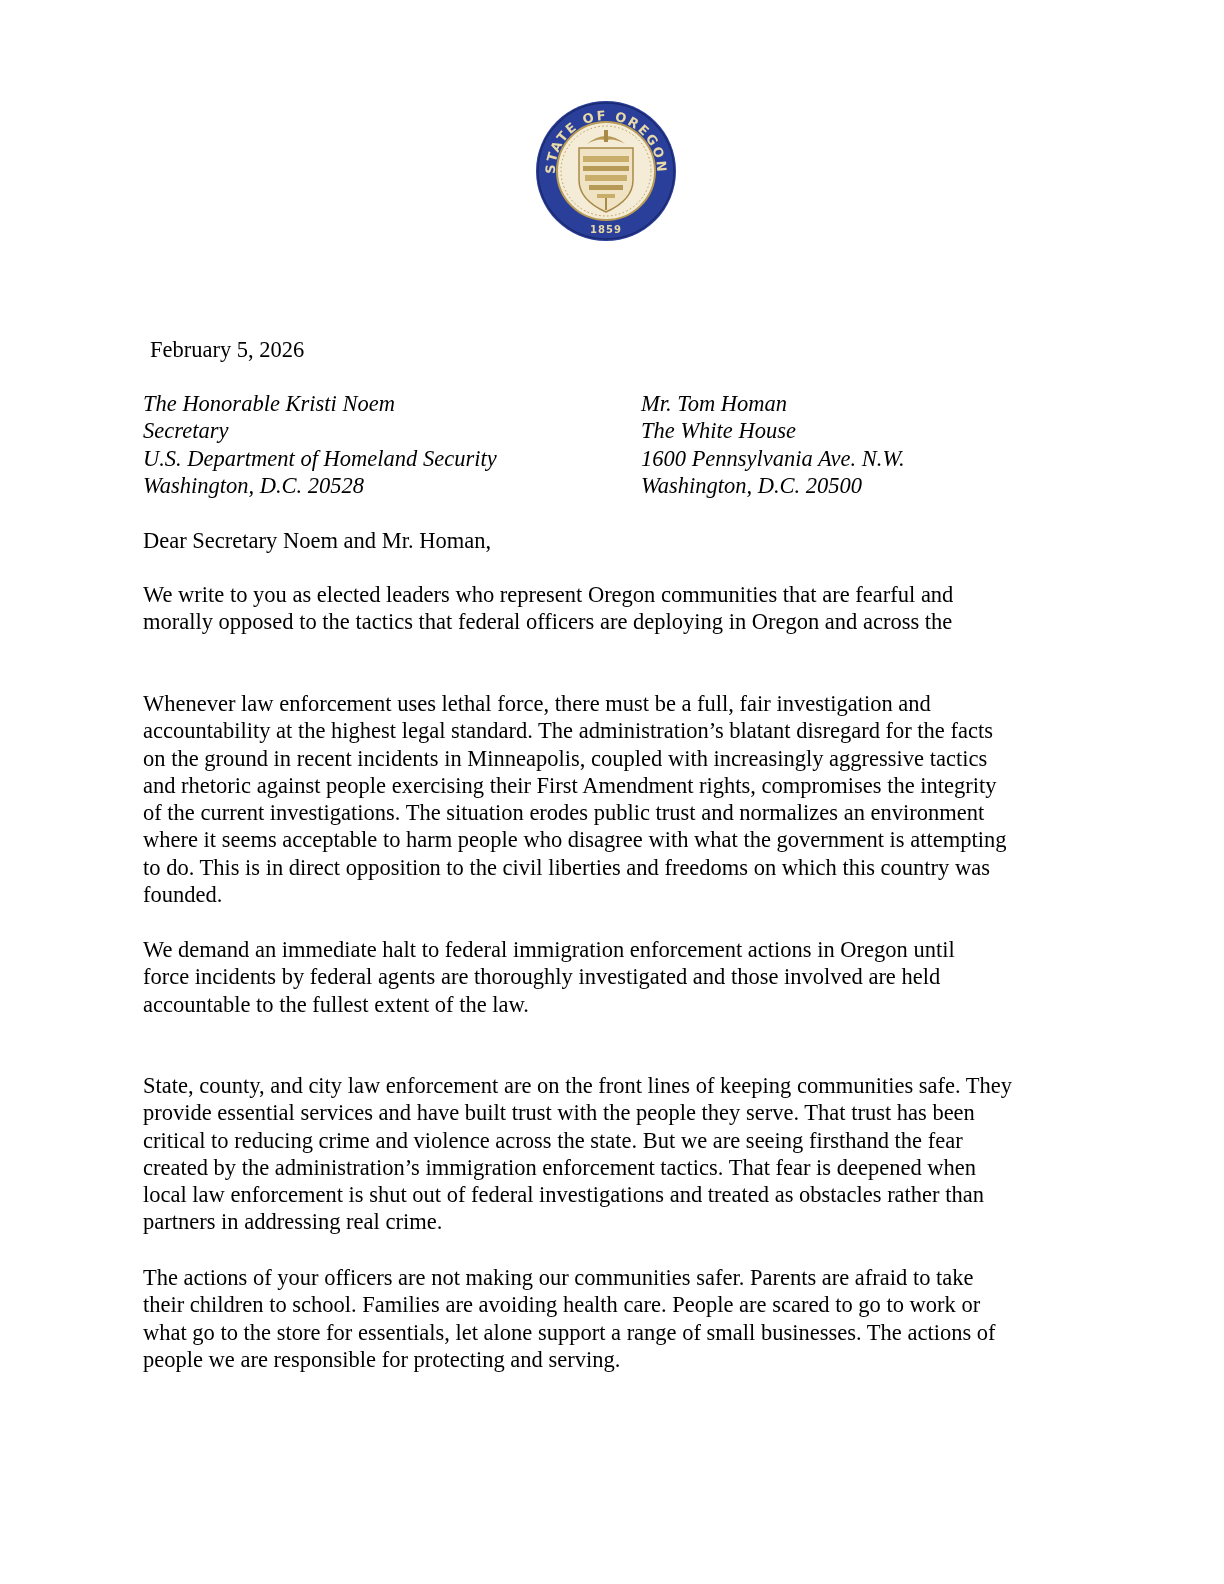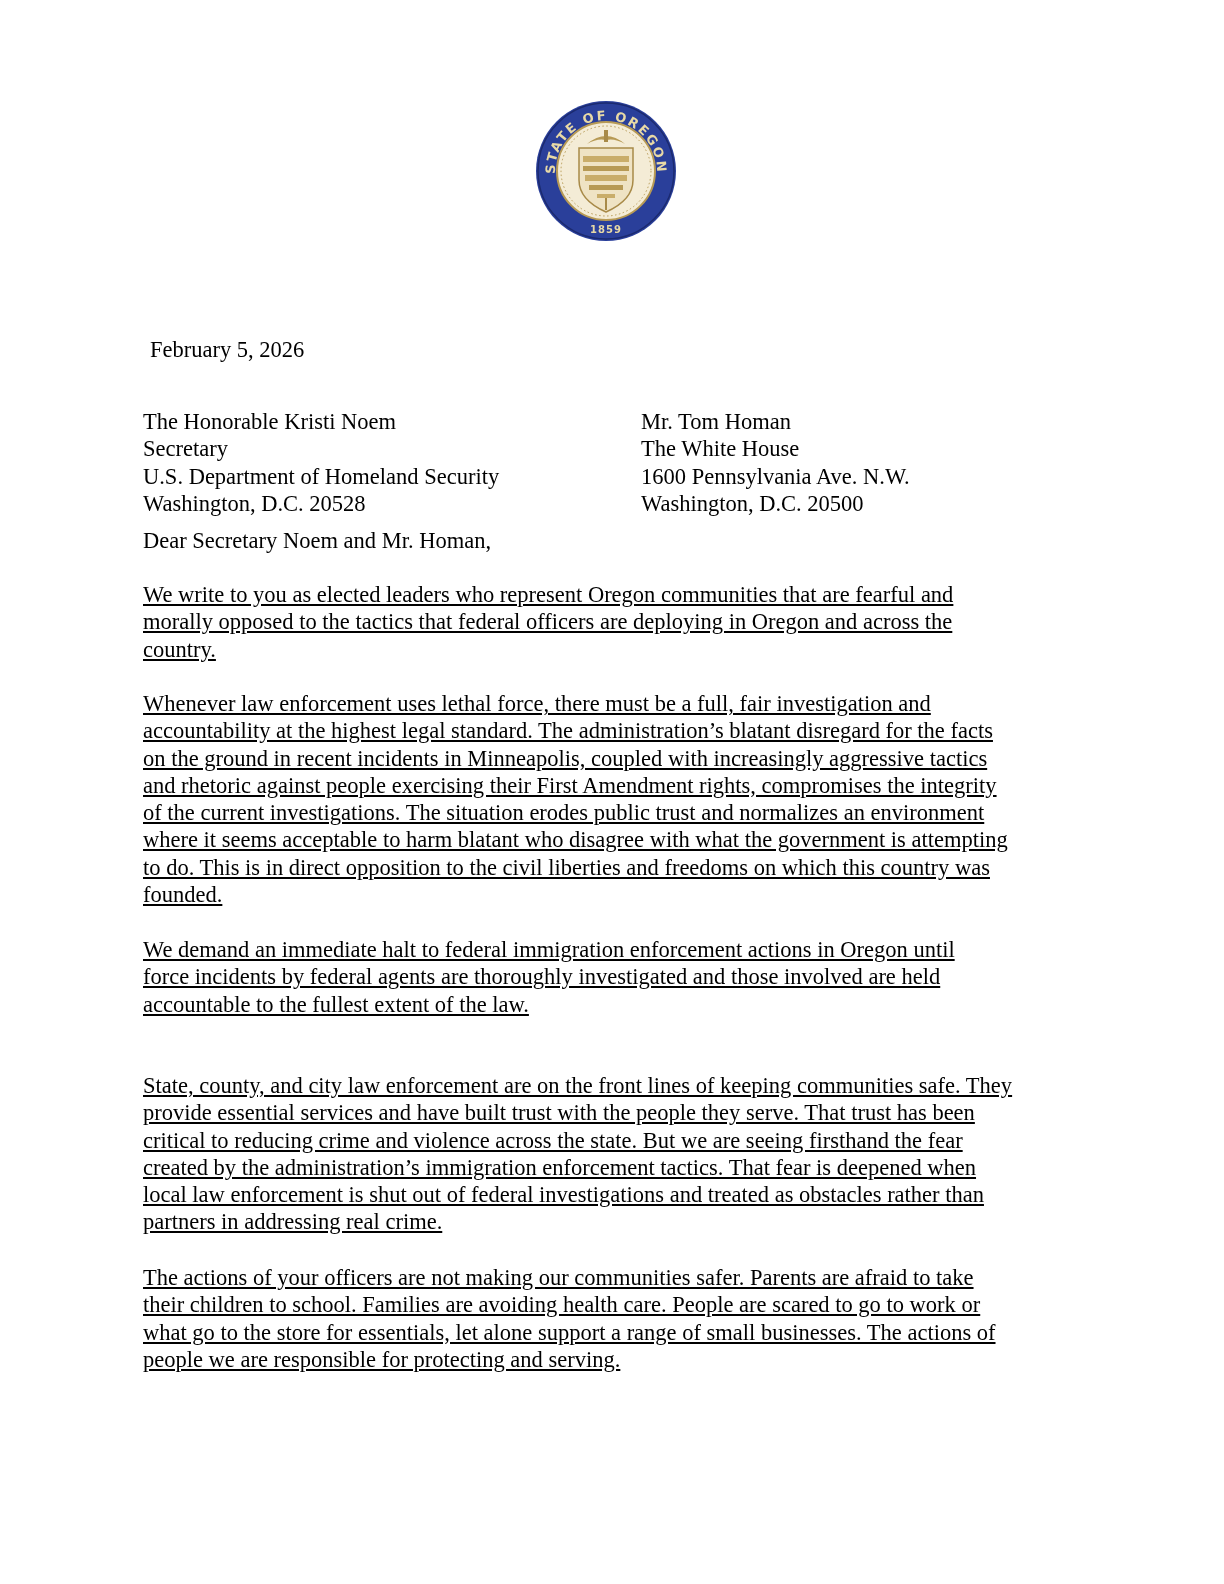--- a/index.html
+++ b/index.html
@@ -3,27 +3,27 @@
   <meta charset="utf-8">
   <style>
     html, body { margin: 0; padding: 0; background: #ffffff; }
     body { width: 1224px; height: 1584px; position: relative; overflow: hidden; }
     .page {
       position: absolute; left: 0; top: 0; width: 1224px; height: 1584px;
       font-family: "Liberation Serif", serif; color: #000; font-size: 22.5px; line-height: 27.3px;
     }
     .seal { position: absolute; left: 535px; top: 100px; width: 142px; height: 142px; }
     .date { position: absolute; left: 150px; top: 336px; }
-    .addr { position: absolute; top: 408px; }
+    .addr { position: absolute; top: 390px; font-style: italic; }
     .addr.left { left: 143px; }
     .addr.right { left: 641px; }
     .addr div { white-space: nowrap; }
     .salutation { position: absolute; left: 143px; top: 527px; text-align: right; }
     .para { position: absolute; left: 143px; width: 940px; margin: 0; }
-    .para .ln { display: block; white-space: nowrap; text-decoration: underline; }
+    .para .ln { display: block; white-space: nowrap; }
   </style>
 </head>
 <body>
 
 <div class="page">
 
   <svg class="seal" viewBox="0 0 142 142">
     <defs>
       <path id="sealArcTop" d="M 20 71 A 51 51 0 0 1 122 71"></path>
       <path id="sealArcBottom" d="M 52 124 A 55 55 0 0 0 90 124"></path>
@@ -64,30 +64,29 @@
     <div>The White House</div>
     <div>1600 Pennsylvania Ave. N.W.</div>
     <div>Washington, D.C. 20500</div>
   </div>
 
   <div class="salutation">Dear Secretary Noem and Mr. Homan,</div>
 
   <p class="para" style="top:581px">
     <span class="ln">We write to you as elected leaders who represent Oregon communities that are fearful and</span>
     <span class="ln">morally opposed to the tactics that federal officers are deploying in Oregon and across the</span>
-    <span class="ln">country.</span>
   </p>
 
   <p class="para" style="top:690px">
     <span class="ln">Whenever law enforcement uses lethal force, there must be a full, fair investigation and</span>
     <span class="ln">accountability at the highest legal standard.  The administration’s blatant disregard for the facts</span>
     <span class="ln">on the ground in recent incidents in Minneapolis, coupled with increasingly aggressive tactics</span>
     <span class="ln">and rhetoric against people exercising their First Amendment rights, compromises the integrity</span>
     <span class="ln">of the current investigations.  The situation erodes public trust and normalizes an environment</span>
-    <span class="ln">where it seems acceptable to harm blatant who disagree with what the government is attempting</span>
+    <span class="ln">where it seems acceptable to harm people who disagree with what the government is attempting</span>
     <span class="ln">to do.  This is in direct opposition to the civil liberties and freedoms on which this country was</span>
     <span class="ln">founded.</span>
   </p>
 
   <p class="para" style="top:936px">
     <span class="ln">We demand an immediate halt to federal immigration enforcement actions in Oregon until</span>
     <span class="ln">force incidents by federal agents are thoroughly investigated and those involved are held</span>
     <span class="ln">accountable to the fullest extent of the law.</span>
   </p>
 

